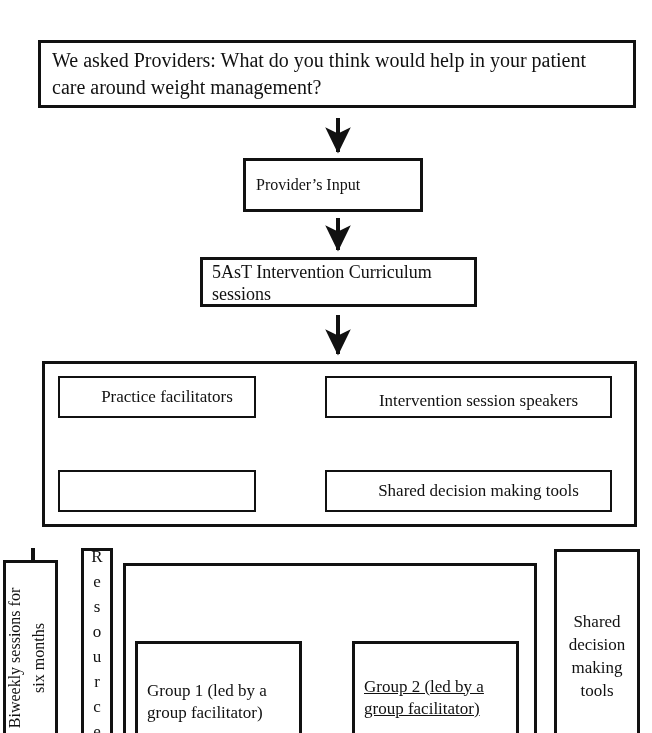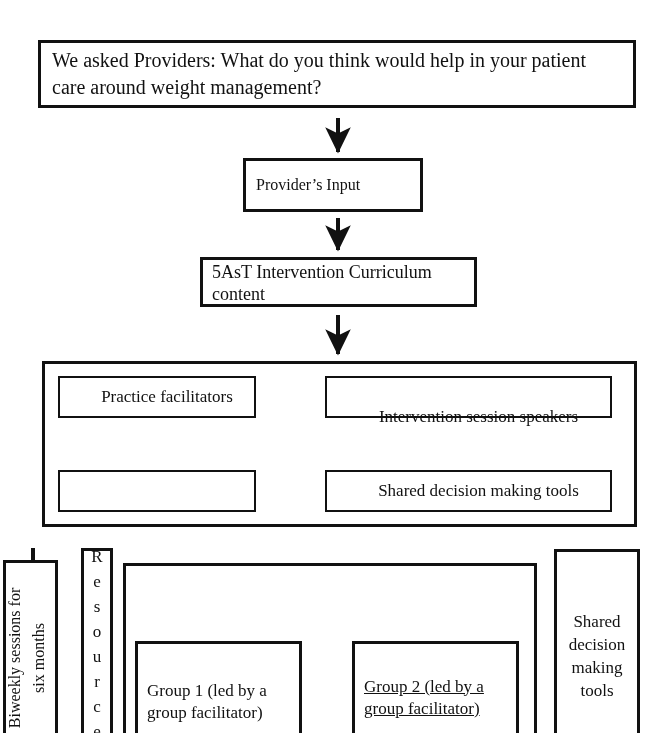--- a/index.html
+++ b/index.html
@@ -67,21 +67,21 @@
   #speakers-box { left: 325px; top: 340px; width: 287px; height: 42px; }
   #sdm-box { left: 325px; top: 434px; width: 287px; height: 42px; }
   .midlabel {
     font-size: 17px;
     display: flex; align-items: center; justify-content: center;
     text-align: center;
     padding-left: 20px;
   }
   #practice-text { left: 58px; top: 340px; width: 198px; height: 42px; }
   #resources-mid-text { left: 58px; top: 434px; width: 198px; height: 42px; }
-  #speakers-text { left: 325px; top: 360px; width: 287px; height: 42px; border-radius: 15px; }
+  #speakers-text { left: 325px; top: 344px; width: 287px; height: 42px; border-radius: 15px; }
   #sdm-text { left: 325px; top: 434px; width: 287px; height: 42px; }
   
   #biweekly-box {
     left: 3px; top: 524px; width: 55px; height: 215px;
   }
   #biweekly-text {
     left: -67px; top: 594px; width: 196px; height: 56px;
     font-size: 16px;
     line-height: 24px;
     text-align: center;
@@ -168,21 +168,21 @@
     <line x1="33" y1="512" x2="33" y2="722" stroke="#111111" stroke-width="4" marker-end="url(#ah)"></line>
   </svg>
 
   <div class="box" id="question-box"></div>
   <div class="txt" id="question-text">We asked Providers: What do you think would help in your patient care around weight management?</div>
 
   <div class="box" id="provider-box"></div>
   <div class="txt" id="provider-text">Provider’s Input</div>
 
   <div class="box" id="curriculum-box"></div>
-  <div class="txt" id="curriculum-text">5AsT Intervention Curriculum content</div>
+  <div class="txt" id="curriculum-text">5AsT Intervention Curriculum sessions</div>
 
   <div class="box" id="middle-panel"></div>
 
   <div class="box thin" id="practice-box"></div>
   <div class="txt midlabel" id="practice-text">Practice facilitators</div>
 
   <div class="box thin" id="speakers-box"></div>
   <div class="txt midlabel" id="speakers-text">Intervention session speakers</div>
 
   <div class="box thin" id="resources-mid-box"></div>

